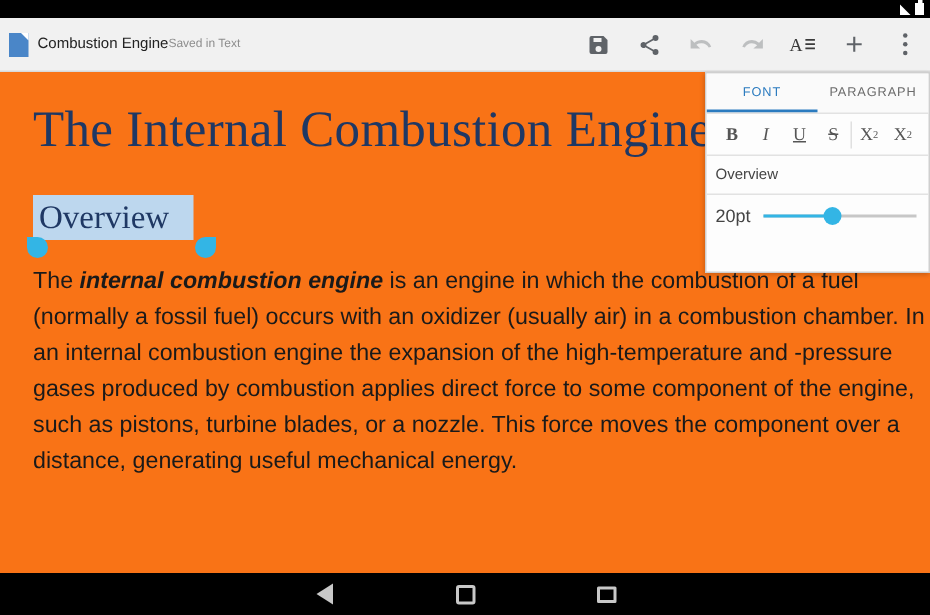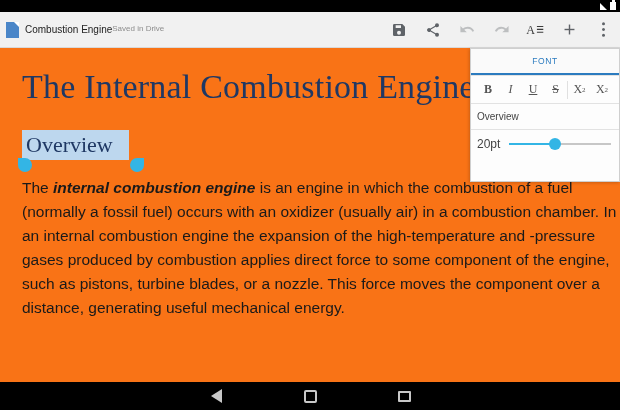--- a/index.html
+++ b/index.html
@@ -218,21 +218,21 @@
     <div class="sb-icons">
       <span class="sig"></span>
       <span class="batt"></span>
     </div>
   </div>
 
   <div class="toolbar">
     <div class="doc-icon"></div>
     <div class="doc-titles">
       <div class="doc-title">Combustion Engine</div>
-      <div class="doc-sub">Saved in Drive</div>
+      <div class="doc-sub">Saved in Text</div>
     </div>
     <div class="tb-spacer"></div>
 
     <div class="tb-btn">
       <svg width="16" height="16" viewBox="0 0 24 24">
         <path fill="#5f6368" d="M17 3H5a2 2 0 00-2 2v14a2 2 0 002 2h14a2 2 0 002-2V7l-4-4zm-5 16a3 3 0 110-6 3 3 0 010 6zm3-10H7V5h8v4z"></path>
       </svg>
     </div>
 
     <div class="tb-btn">
@@ -292,20 +292,21 @@
 
       <div class="body-text">
         <span>The </span><span class="bi">internal combustion engine</span><span> is an engine in which the combustion of a fuel (normally a fossil fuel) occurs with an oxidizer (usually air) in a combustion chamber. In an internal combustion engine the expansion of the high-temperature and -pressure gases produced by combustion applies direct force to some component of the engine, such as pistons, turbine blades, or a nozzle. This force moves the component over a distance, generating useful mechanical energy.</span>
       </div>
     </div>
   </div>
 
   <div class="panel">
     <div class="panel-tabs">
       <div class="panel-tab selected">FONT</div>
+      <div class="panel-tab">PARAGRAPH</div>
     </div>
 
     <div class="panel-row fmt-row">
       <div class="fmt-btn bold">B</div>
       <div class="fmt-btn ital">I</div>
       <div class="fmt-btn und">U</div>
       <div class="fmt-btn strike">S</div>
       <div class="fmt-sep"></div>
       <div class="fmt-btn sup">
           <span>X</span>

